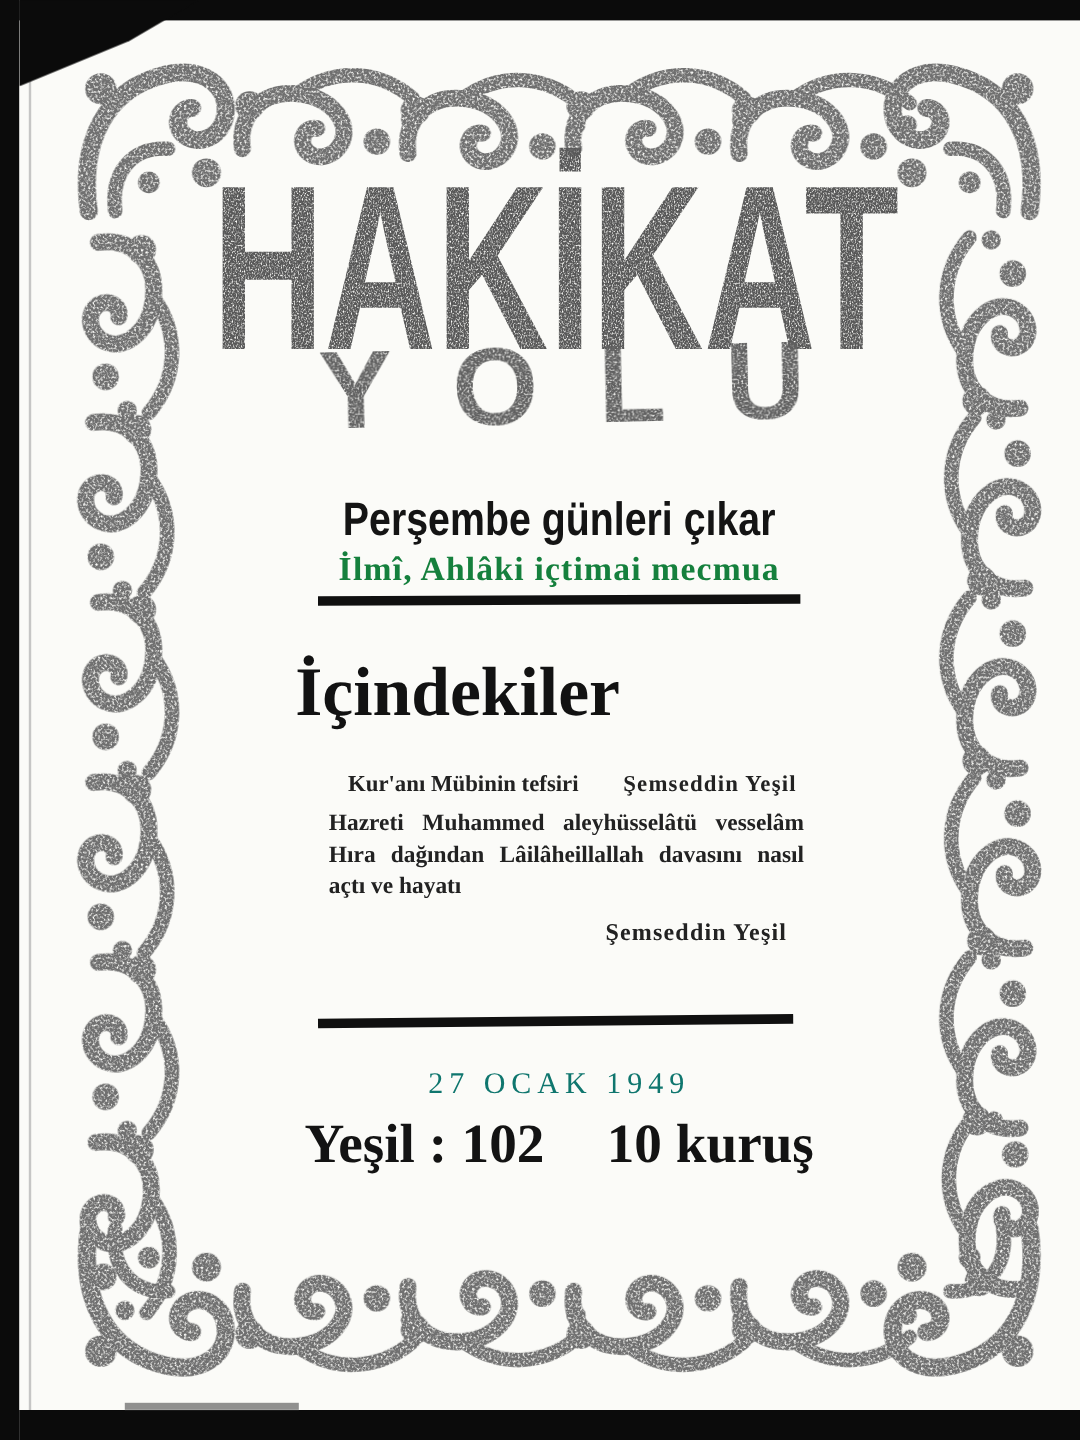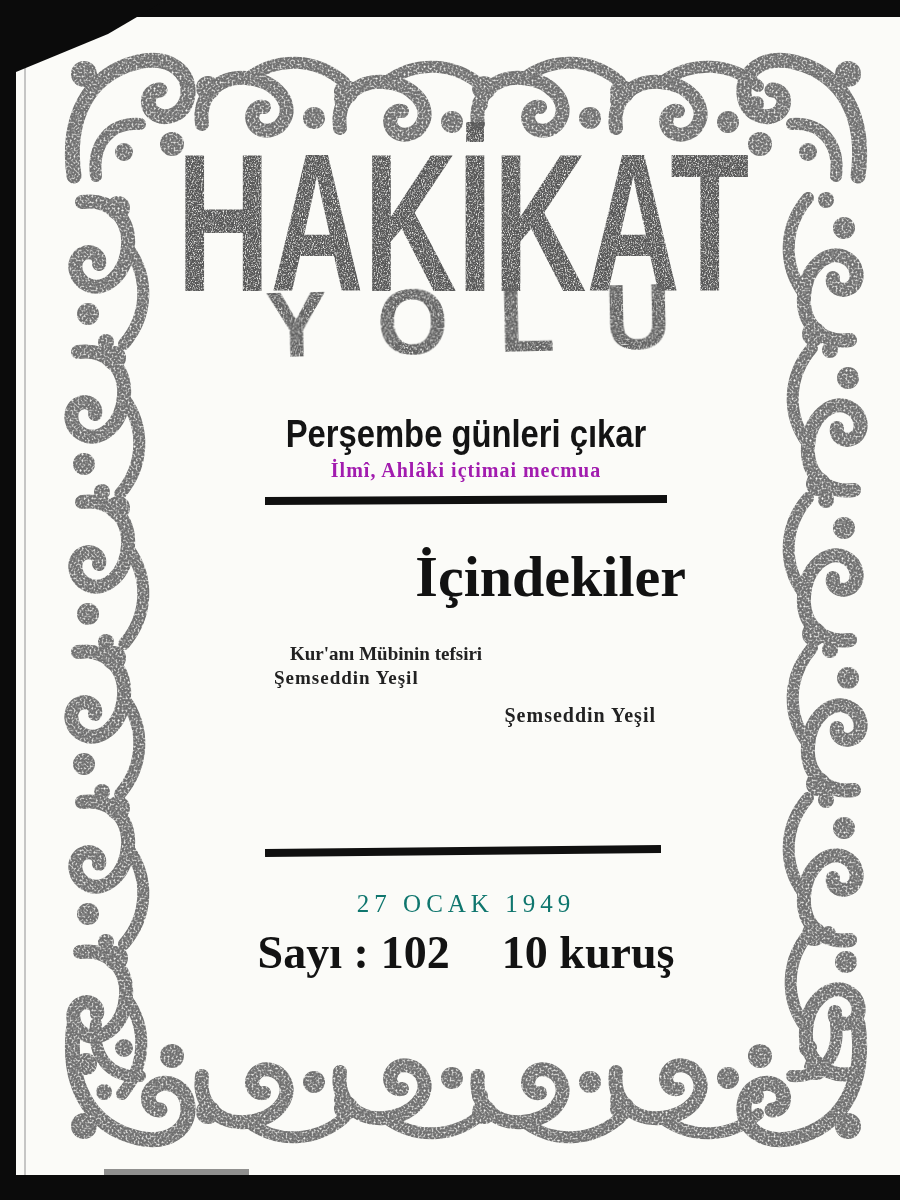--- a/index.html
+++ b/index.html
@@ -26,34 +26,34 @@
   .ornament{position:absolute;left:0;top:0;width:900px;height:1200px;z-index:1;}
   
   .txt{position:absolute;z-index:3;color:#1a1a1a;}
   .m-sched{
     top:412px;left:230px;width:440px;text-align:center;
     font-family:"Liberation Sans",sans-serif;font-weight:bold;font-size:39px;line-height:44px;
     transform:scaleX(.84);transform-origin:50% 0;color:#141414;
   }
   .m-tag{
     top:459px;left:230px;width:440px;text-align:center;
-    font-family:"Liberation Serif",serif;font-weight:bold;font-size:20px;letter-spacing:1px;color:#a21caf;
+    font-family:"Liberation Serif",serif;font-weight:bold;font-size:28px;letter-spacing:1px;color:#15803d;
   }
   .rule{position:absolute;left:249px;width:402px;height:8px;background:#101010;z-index:3;}
   .rule-top{top:496px;transform:rotate(-.25deg);}
   .rule-bottom{top:847px;width:396px;transform:rotate(-.55deg);}
   .c-heading{
-    top:543px;left:230px;width:440px;text-align:right;
+    top:543px;left:230px;width:440px;text-align:left;
     font-family:"Liberation Serif",serif;font-weight:bold;font-size:58px;color:#121212;
   }
   .c-list{
     top:642px;left:258px;width:396px;
     font-family:"Liberation Serif",serif;font-weight:bold;color:#222;
   }
-  .c-row{display:flex;justify-content:space-between;font-size:19px;line-height:24px;flex-direction:column;}
+  .c-row{display:flex;justify-content:space-between;font-size:19px;line-height:24px;}
   .c-row .t{text-indent:16px;}
   .c-row .a{padding-right:6px;letter-spacing:1px;}
   .c-para{margin-top:8px;font-size:19.5px;line-height:26px;text-align:justify;}
   .c-auth2{margin-top:14px;text-align:right;padding-right:14px;font-size:20px;letter-spacing:1px;}
   .i-date{
     top:890px;left:230px;width:440px;text-align:center;
     font-family:"Liberation Serif",serif;font-size:25px;letter-spacing:5px;color:#0f766e;
   }
   .i-issue{
     top:926px;left:230px;width:440px;text-align:center;
@@ -153,28 +153,29 @@
 
   <div class="rule rule-top"></div>
 
   <div class="txt c-heading">İçindekiler</div>
 
   <div class="txt c-list">
     <div class="c-row">
       <span class="t">Kur'anı Mübinin tefsiri</span>
       <span class="a">Şemseddin Yeşil</span>
     </div>
+    <div class="c-para">Hazreti Muhammed aleyhüsselâtü vesselâm Hıra dağından Lâilâheillallah davasını nasıl açtı ve hayatı</div>
     <div class="c-auth2">Şemseddin Yeşil</div>
   </div>
 
   <div class="rule rule-bottom"></div>
 
   <div class="txt i-date">27 OCAK 1949</div>
   <div class="txt i-issue">
-    <span>Sayı :</span><span class="num">102</span><span class="price">10 kuruş</span>
+    <span>Yeşil :</span><span class="num">102</span><span class="price">10 kuruş</span>
   </div>
 
   <div class="crease"></div>
   <div class="edge-top"></div>
   <div class="edge-wedge"></div>
   <div class="edge-right"></div>
   <div class="edge-bottom"></div>
   <div class="edge-smudge"></div>
 </div>
 

